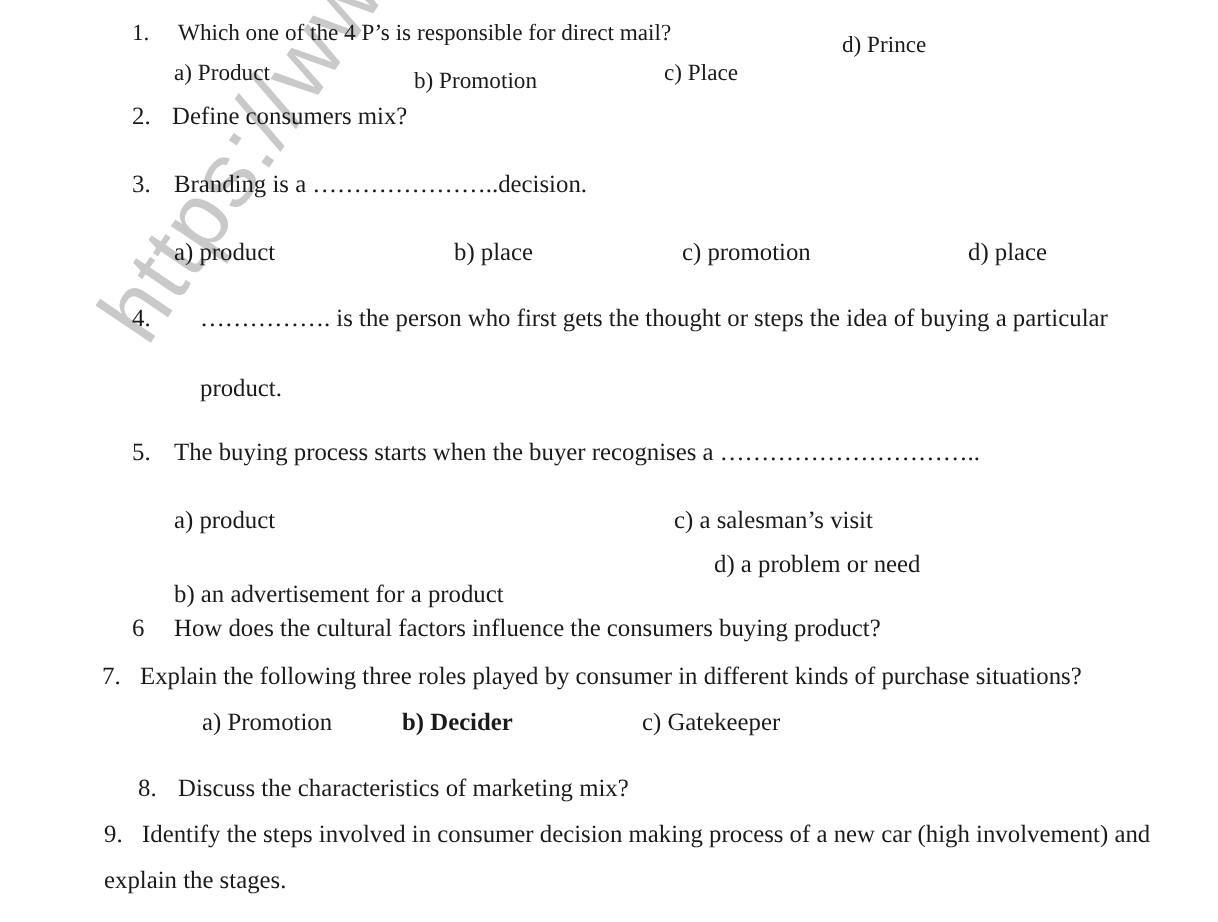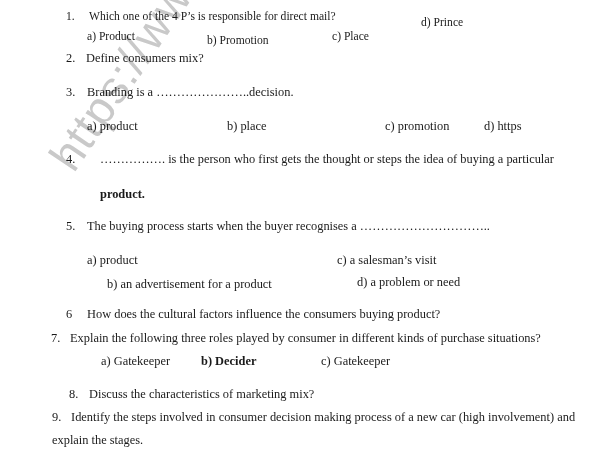--- a/index.html
+++ b/index.html
@@ -46,40 +46,40 @@
     <div class="line sm" style="left:332px; top:30px;">c) Place</div>
     <div class="line sm" style="left:421px; top:16px;">d) Prince</div>
 
     <div class="line" style="left:66px; top:51px;">2.</div>
     <div class="line" style="left:86px; top:51px;">Define consumers mix?</div>
 
     <div class="line" style="left:66px; top:85px;">3.</div>
     <div class="line" style="left:87px; top:85px;">Branding is a …………………..decision.</div>
     <div class="line" style="left:87px; top:119px;">a)   product</div>
     <div class="line" style="left:227px; top:119px;">b) place</div>
-    <div class="line" style="left:341px; top:119px;margin-left:44px;">c) promotion</div>
-    <div class="line" style="left:484px; top:119px;">d) https</div>
+    <div class="line" style="left:341px; top:119px;">c) promotion</div>
+    <div class="line" style="left:484px; top:119px;">d) place</div>
 
     <div class="line" style="left:66px; top:152px;">4.</div>
     <div class="line" style="left:100px; top:152px;">……………. is the person who first gets the thought or steps the idea of buying a particular</div>
-    <div class="line" style="left:100px; top:187px;font-weight:bold;">product.</div>
+    <div class="line" style="left:100px; top:187px;">product.</div>
 
     <div class="line" style="left:66px; top:219px;">5.</div>
     <div class="line" style="left:87px; top:219px;">The buying process starts when the buyer recognises a …………………………..</div>
     <div class="line" style="left:87px; top:253px;">a)   product</div>
-    <div class="line" style="left:87px; top:277px;margin-left:20px;">b)   an advertisement for a product</div>
+    <div class="line" style="left:87px; top:290px;">b)   an advertisement for a product</div>
     <div class="line" style="left:337px; top:253px;">c) a  salesman’s visit</div>
     <div class="line" style="left:357px; top:275px;">d) a problem or need</div>
 
     <div class="line" style="left:66px; top:307px;">6</div>
     <div class="line" style="left:87px; top:307px;">How does the cultural factors influence the consumers buying product?</div>
 
     <div class="line" style="left:51px; top:331px;">7.</div>
     <div class="line" style="left:70px; top:331px;">Explain the following three roles played by consumer in different kinds of purchase situations?</div>
-    <div class="line" style="left:101px; top:354px;">a) Gatekeeper</div>
+    <div class="line" style="left:101px; top:354px;">a) Promotion</div>
     <div class="line" style="left:201px; top:354px;font-weight:bold;">b) Decider</div>
     <div class="line" style="left:321px; top:354px;">c) Gatekeeper</div>
 
     <div class="line" style="left:69px; top:387px;">8.</div>
     <div class="line" style="left:89px; top:387px;text-align:right;">Discuss the characteristics of marketing mix?</div>
 
     <div class="line" style="left:52px; top:410px;">9.</div>
     <div class="line" style="left:71px; top:410px;">Identify the steps involved in consumer decision making process of a new car (high involvement) and</div>
     <div class="line" style="left:52px; top:433px;">explain the stages.</div>
 

